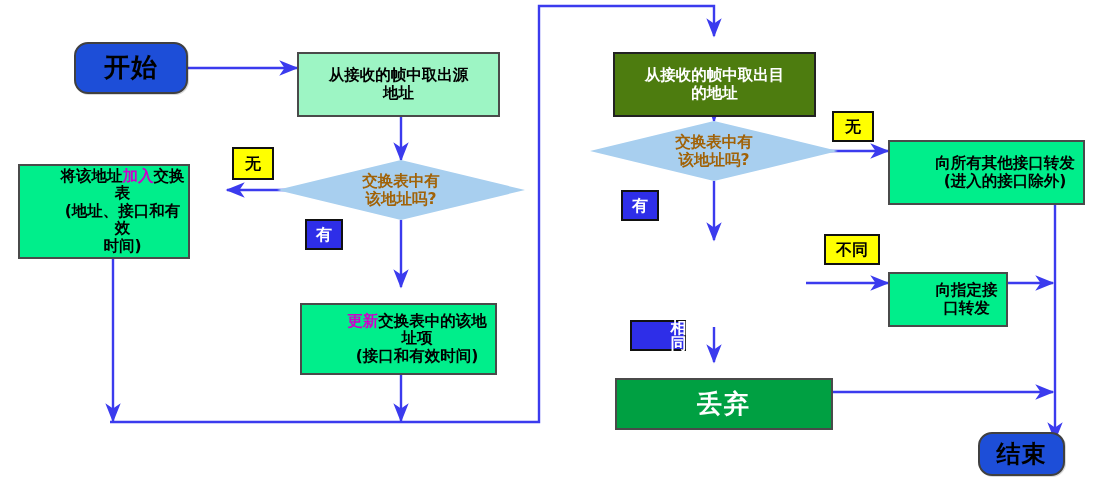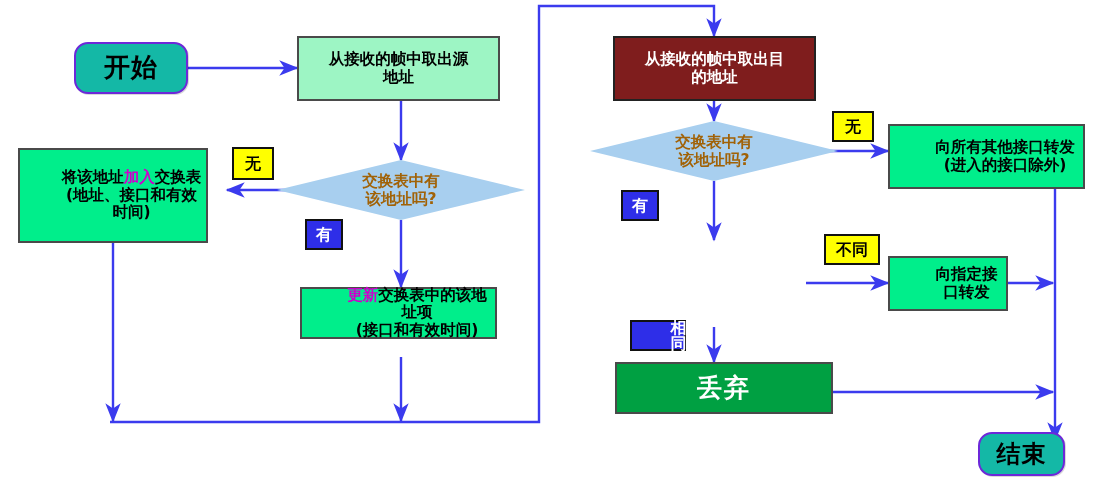--- a/index.html
+++ b/index.html
@@ -31,40 +31,41 @@
     justify-content: center;
     text-align: center;
     font-weight: bold;
     line-height: 1.12;
     white-space: pre-line;
     z-index: 3;
   }
 
   
   .term {
-    background: #14b8a6;
-    border: 2px solid #6d28d9;
+    background: #1d4ed8;
+    border: 2px solid #404040;
     border-radius: 14px;
     color: #000000;
     font-size: 26px;
     letter-spacing: 1px;
     box-shadow: 1px 1px 0 rgba(0,0,0,0.15);
   }
 
   
   .proc {
     border: 2px solid #4a4a4a;
     font-size: 15.5px;
     color: #000000;
+    margin-top: 16px;
   }
   .proc.mint   { background: #9DF5C4; }
   .proc.spring { background: #00E徒; }
   .proc.spring { background: #00EE8B; padding-left: 37px; }
   .proc.magenta{
-    background: #7f1d1d;
+    background: #4d7c0f;
     color: #ffffff;
     border: 2px solid #222222;
   }
   .proc.darkgreen {
     background: #00A042;
     color: #ffffff;
     font-size: 25px;
     letter-spacing: 2px;
   }
 
@@ -169,27 +170,27 @@
     <span>从接收的帧中取出源
 地址</span>
   </div>
 
   <div class="decision" style="left:277px; top:160px; width:248px; height:60px;">
     <div class="dshape"></div>
     <div class="dtext">交换表中有
 该地址吗?</div>
   </div>
 
-  <div class="node proc spring" style="left:18px; top:148px; width:190px; height:95px; flex-direction:column;">
+  <div class="node proc spring" style="left:18px; top:148px; width:172px; height:95px; flex-direction:column;">
     <div><span>将该地址</span><span class="hl">加入</span><span style="white-space:pre-line">交换表
 (地址、接口和有效
 时间)</span></div>
   </div>
 
-  <div class="node proc spring" style="left:300px; top:287px; width:197px; height:52px; flex-direction:column;">
+  <div class="node proc spring" style="left:300px; top:287px; width:197px; height:72px; flex-direction:column;">
     <div><span class="hl">更新</span><span style="white-space:pre-line">交换表中的该地
 址项
 (接口和有效时间)</span></div>
   </div>
 
   <div class="node proc magenta" style="left:613px; top:36px; width:203px; height:65px;">
     <span>从接收的帧中取出目
 的地址</span>
   </div>
 

